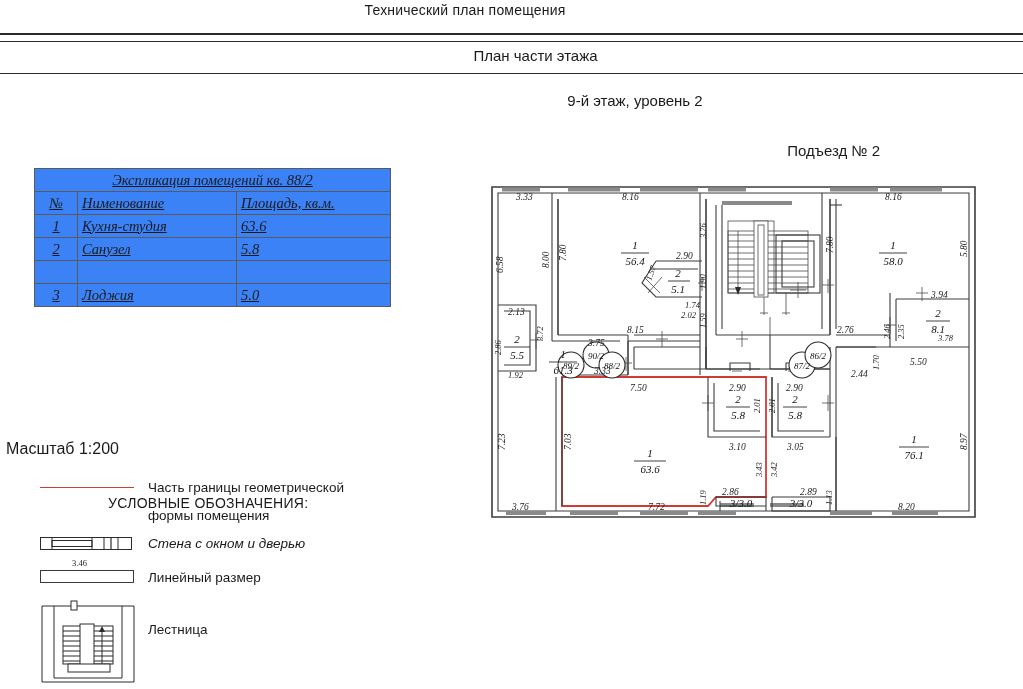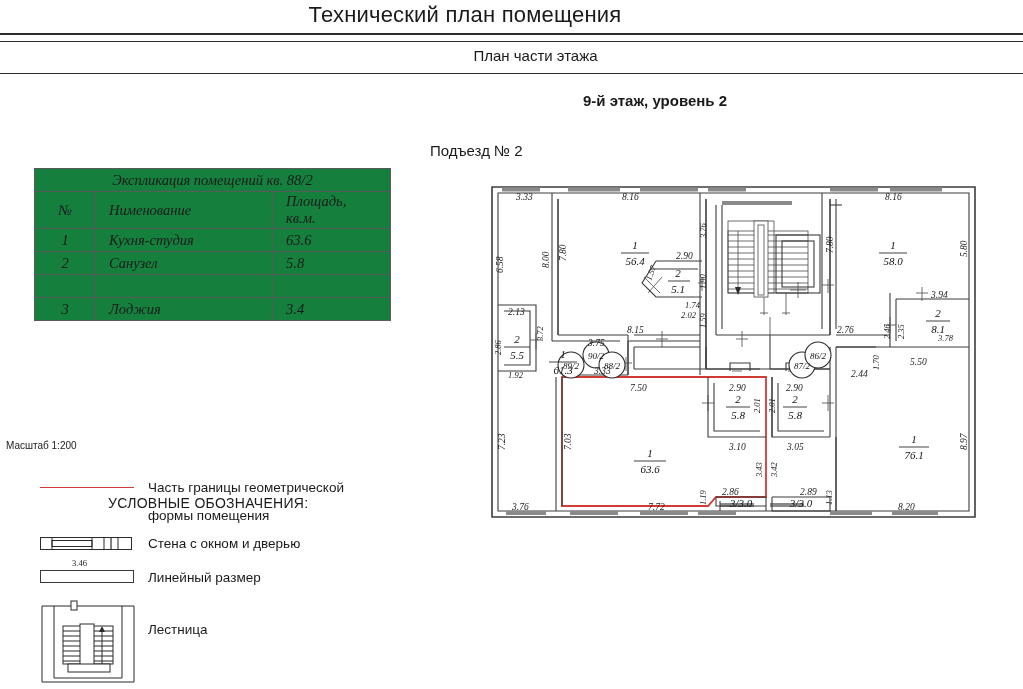--- a/index.html
+++ b/index.html
@@ -1,52 +1,52 @@
 <!DOCTYPE html>
 <html><head>
 <meta charset="utf-8">
 <style>
   html,body{margin:0;padding:0;background:#fff;}
   body{width:1023px;height:689px;position:relative;overflow:hidden;
        font-family:"Liberation Sans",sans-serif;color:#1a1a1a;}
   .abs{position:absolute;}
 
   
-  #doc-title{left:0;top:2px;width:930px;text-align:center;font-size:22px;
+  #doc-title{left:0;top:2px;width:930px;text-align:center;font-size:14px;
              font-weight:400;letter-spacing:.2px;}
   .rule{position:absolute;left:0;width:1023px;background:#2b2b2b;}
   #rule-1{top:33px;height:2px;}
   #rule-2{top:41px;height:1px;}
   #rule-3{top:73px;height:1px;}
   #subtitle{left:0;top:47px;width:1023px;text-align:center;font-size:15px;margin-left:24px;}
-  #floor-line{left:430px;top:92px;width:450px;text-align:center;font-size:15px;font-weight:700;}
-  #entrance-line{left:430px;top:142px;width:450px;text-align:left;font-size:15px;}
+  #floor-line{left:410px;top:92px;width:450px;text-align:center;font-size:15px;font-weight:400;}
+  #entrance-line{left:430px;top:142px;width:450px;text-align:right;font-size:15px;}
 
   
   #explication{left:34px;top:168px;width:357px;border-collapse:collapse;
                font-family:"Liberation Serif",serif;font-style:italic;}
-  #explication td{border:1px solid #5a5a5a;font-size:14.5px;padding:1px 13px;height:20px;
-                  background:#15803d;}
+  #explication td{border:1px solid #5a5a5a;font-size:14.5px;padding:1px 4px;height:20px;
+                  background:#3b82f6;text-decoration:underline;}
   #explication td.c{text-align:center;}
   #explication .hdr{text-align:center;font-size:14.5px;}
   .col-n{width:34px;}
   .col-name{width:150px;}
   .col-area{width:auto;}
 
   
-  #scale{left:6px;top:440px;font-size:10px;font-style:normal;text-align:center;}
+  #scale{left:6px;top:440px;font-size:16px;font-style:normal;text-align:center;}
   #legend-title{left:108px;top:455px;font-size:14px;letter-spacing:.3px;margin-top:40px;}
   .legend-text{position:absolute;font-size:13.5px;}
 
   #lg-red-line{left:40px;top:487px;width:94px;height:0;border-top:1.6px solid #d03b34;}
   #lg-red-t1{left:148px;top:480px;}
   #lg-red-t2{left:148px;top:508px;text-align:right;}
 
   #lg-wall{left:40px;top:536px;width:92px;height:13px;}
-  #lg-wall-t{left:148px;top:536px;}
+  #lg-wall-t{left:148px;top:536px;font-style:italic;}
 
   #lg-dim{left:40px;top:570px;width:92px;height:11px;border:1px solid #3a3a3a;}
   #lg-dim-v{left:72px;top:558px;font-size:8.5px;font-family:Liberation Serif, serif;}
   #lg-dim-t{left:148px;top:570px;}
 
   #lg-stairs{left:40px;top:600px;width:96px;height:86px;}
   #lg-stairs-t{left:148px;top:622px;}
 
   
   #plan{left:470px;top:165px;width:545px;height:365px;}
@@ -84,21 +84,21 @@
     <td>5.8</td>
   </tr>
   <tr>
     <td class="c"></td>
     <td></td>
     <td></td>
   </tr>
   <tr>
     <td class="c">3</td>
     <td>Лоджия</td>
-    <td>3.4</td>
+    <td>5.0</td>
   </tr>
 </tbody>
   </table>
 
 <div class="abs" id="scale">Масштаб 1:200</div>
 <div class="abs" id="legend-title">УСЛОВНЫЕ ОБОЗНАЧЕНИЯ:</div>
 
 <div class="abs" id="lg-red-line"></div>
 <div class="abs legend-text" id="lg-red-t1">Часть границы геометрической</div>
 <div class="abs legend-text" id="lg-red-t2">формы помещения</div>

